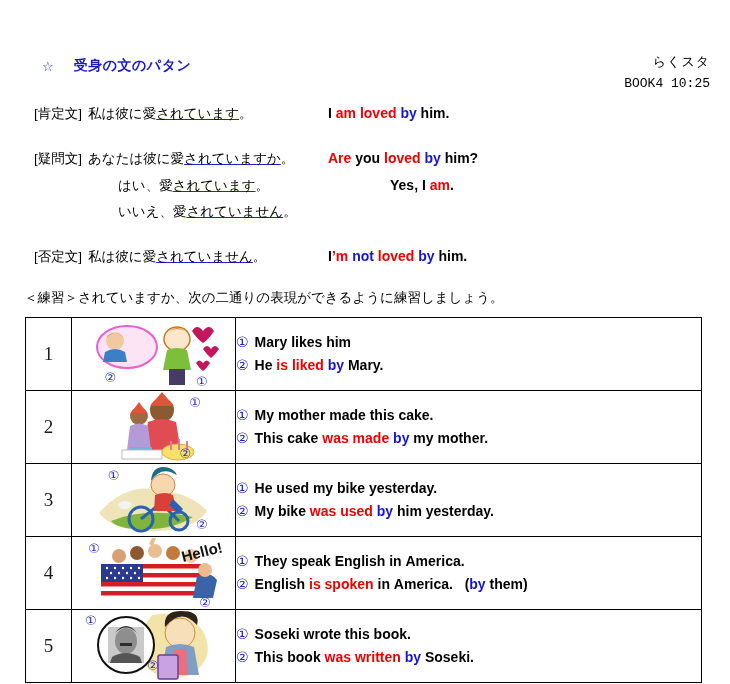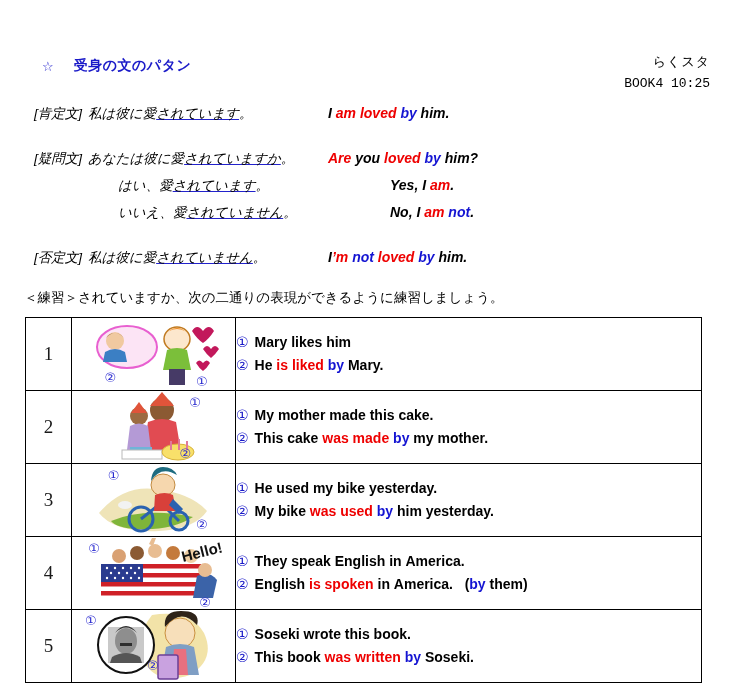--- a/index.html
+++ b/index.html
@@ -60,21 +60,20 @@
     letter-spacing: 0.5px;
     margin-left: 12px;
   }
 
   
   .patterns {
     position: absolute;
     top: 100px;
     left: 0;
     width: 660px;
-    font-style: italic;
   }
   .pat-group { margin-bottom: 18px; }
   .pat-line {
     display: flex;
     align-items: baseline;
     line-height: 26px;
     min-height: 26px;
   }
   .pat-tag {
     width: 88px;
@@ -207,21 +206,20 @@
         <span class="pat-en"><span class="red">Are</span><span class="blk">&nbsp;you&nbsp;</span><span class="red">loved</span><span class="blk">&nbsp;</span><span class="blue">by</span><span class="blk">&nbsp;him?</span></span>
       </div>
       <div class="pat-line">
         <span class="pat-tag"></span>
         <span class="pat-jp indent">はい、愛<span class="u-blue">されています</span>。</span>
         <span class="pat-en indent1"><span class="blk">Yes,&nbsp;I&nbsp;</span><span class="red">am</span><span class="blk">.</span></span>
       </div>
       <div class="pat-line">
         <span class="pat-tag"></span>
         <span class="pat-jp indent">いいえ、愛<span class="u-blue">されていません</span>。</span>
-        <span class="pat-en indent1"><span class="blk">No,&nbsp;I&nbsp;</span><span class="red">am</span><span class="blk">&nbsp;</span><span class="blue">not</span><span class="blk">.</span></span>
       </div>
     </div>
     <div class="pat-group">
       <div class="pat-line">
         <span class="pat-tag">[否定文]</span>
         <span class="pat-jp">私は彼に愛<span class="u-blue">されていません</span>。</span>
         <span class="pat-en"><span class="blk">I</span><span class="red">’m</span><span class="blk">&nbsp;</span><span class="blue">not</span><span class="blk">&nbsp;</span><span class="red">loved</span><span class="blk">&nbsp;</span><span class="blue">by</span><span class="blk">&nbsp;him.</span></span>
       </div>
     </div>
   </div>

